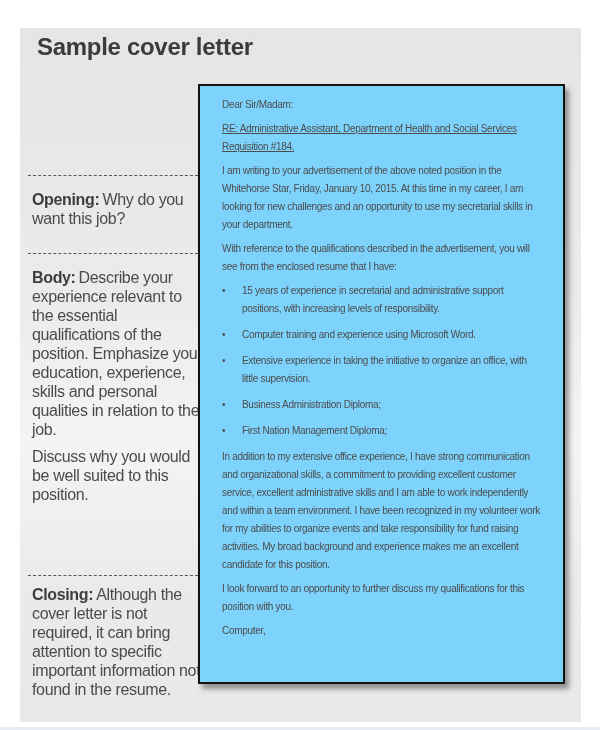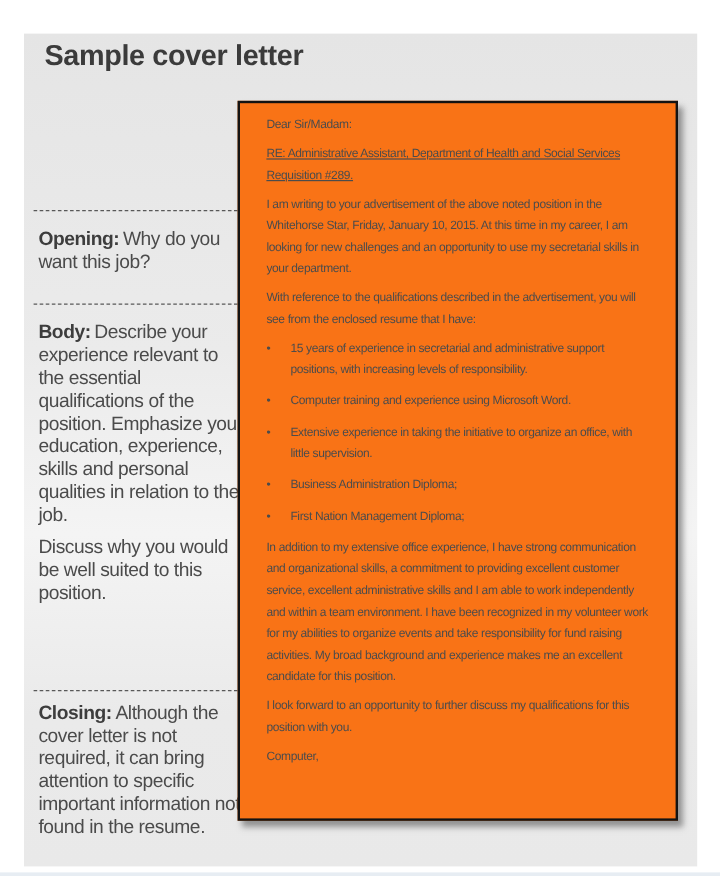--- a/index.html
+++ b/index.html
@@ -30,21 +30,21 @@
   }
   .note .lbl{font-weight:bold;color:#3d3d3d;margin-right:3px;}
   .note p{margin:0;}
   .note p + p{margin-top:8px;}
   .note.opening{top:190px;width:176px;}
   .note.body{top:268px;}
   .note.closing{top:585px;}
   
   .letter{
     position:absolute;left:198px;top:84px;width:367px;height:600px;
-    box-sizing:border-box;background:#f97316;
+    box-sizing:border-box;background:#7dd3fc;
     border:2px solid #131313;
     box-shadow:4px 5px 5px rgba(75,75,75,0.55);
     padding:10px 22px 0 22px;
     font-size:10px;line-height:18px;color:#4c4c4c;letter-spacing:-0.3px;
     z-index:5;
   }
   .letter p{margin:0 0 6px 0;}
   .subject{text-decoration:underline;}
   .bullets{margin:2px 0 6px 0;}
   .bullet{display:flex;margin-bottom:8px;}
@@ -73,21 +73,21 @@
   <p><b class="lbl">Body:</b><span>Describe your experience relevant to the essential qualifications of the position. Emphasize your education, experience, skills and personal qualities in relation to the job.</span></p>
   <p>Discuss why you would be well suited to this position.</p>
 </div>
 
 <div class="note closing">
   <p><b class="lbl">Closing:</b><span>Although the cover letter is not required, it can bring attention to specific important information not found in the resume.</span></p>
 </div>
 
 <div class="letter">
   <p>Dear Sir/Madam:</p>
-  <p><span class="subject">RE: Administrative Assistant, Department of Health and Social Services</span><br><span class="subject">Requisition #289.</span></p>
+  <p><span class="subject">RE: Administrative Assistant, Department of Health and Social Services</span><br><span class="subject">Requisition #184.</span></p>
   <p>I am writing to your advertisement of the above noted position in the Whitehorse Star, Friday, January 10, 2015. At this time in my career, I am looking for new challenges and an opportunity to use my secretarial skills in your department.</p>
   <p>With reference to the qualifications described in the advertisement, you will see from the enclosed resume that I have:</p>
 
   <div class="bullets">
     <div class="bullet">
       <span class="dot">•</span>
       <span class="txt">15 years of experience in secretarial and administrative support positions, with increasing levels of responsibility.</span>
     </div>
     <div class="bullet">
       <span class="dot">•</span>

